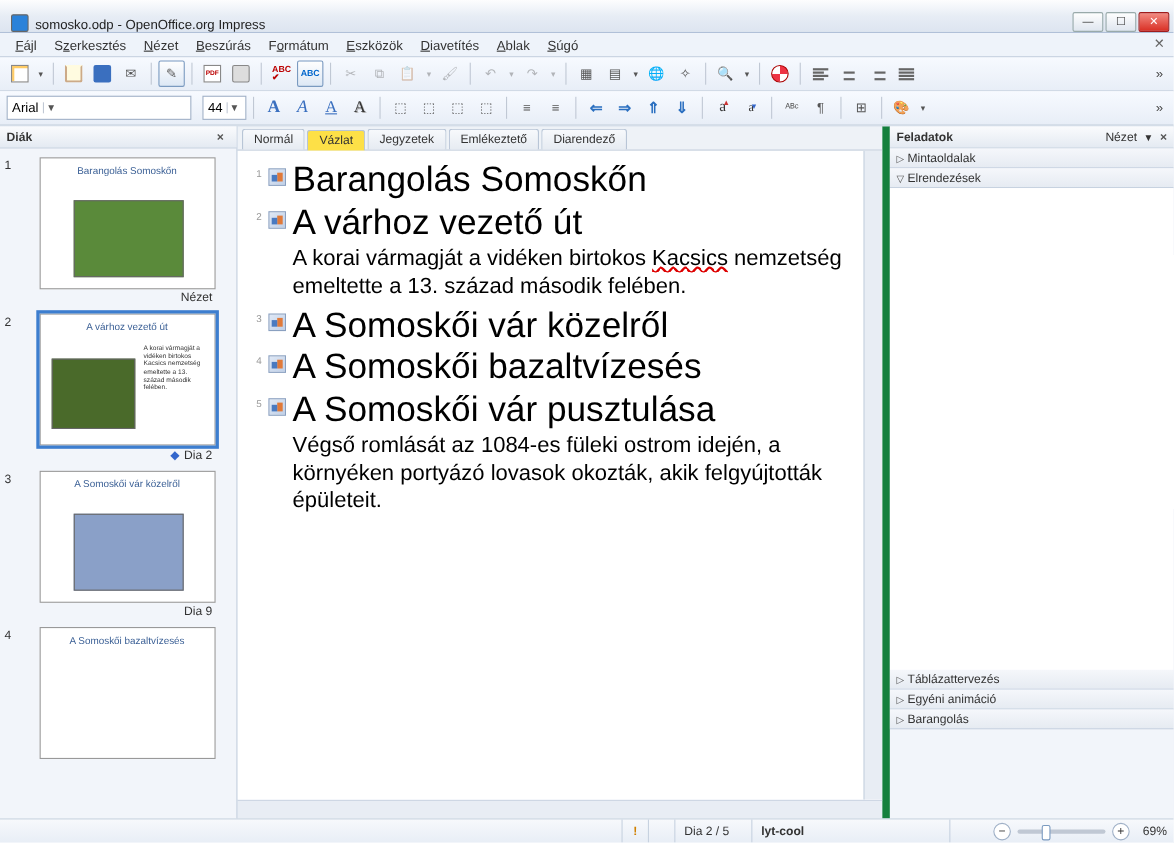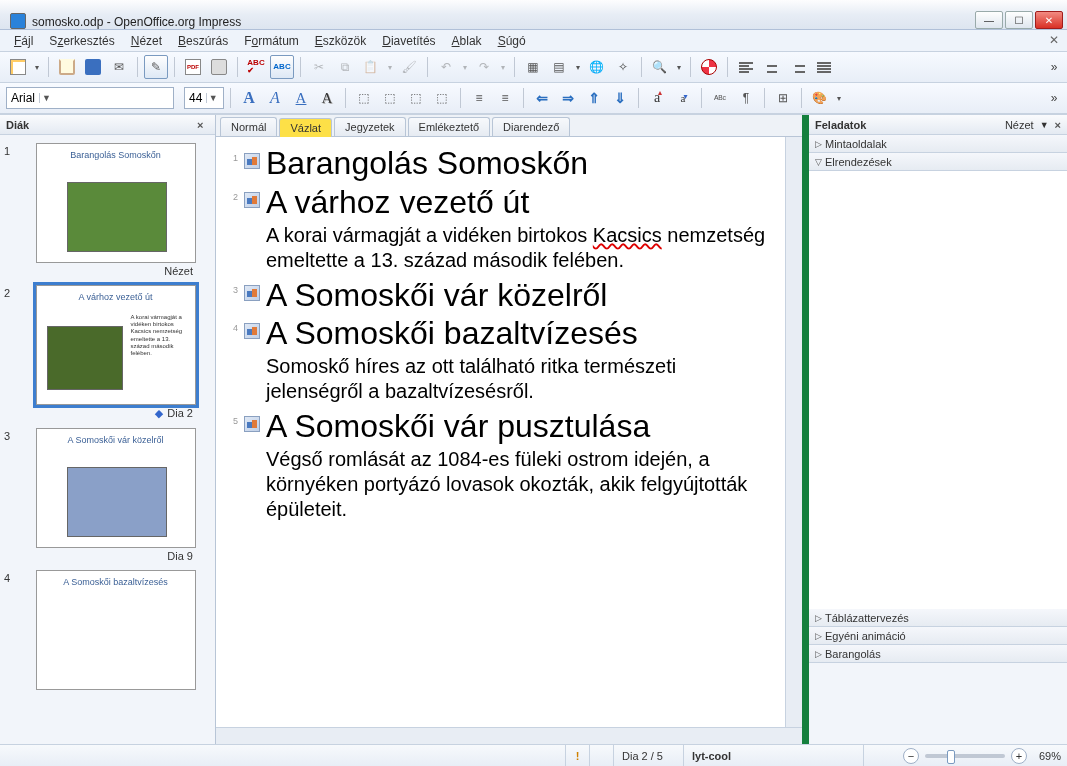--- a/index.html
+++ b/index.html
@@ -369,21 +369,20 @@
           <div class="outline-row">
     <div class="row-num">3</div>
     <div class="row-icon"></div>
     <div class="row-title">A Somoskői vár közelről</div>
           </div>
           <div class="outline-row">
     <div class="row-num">4</div>
     <div class="row-icon"></div>
     <div class="row-title">A Somoskői bazaltvízesés</div>
           </div>
-          <div class="row-body">Somoskő híres az ott található ritka természeti jelenségről a bazaltvízesésről.</div>
           <div class="outline-row">
     <div class="row-num">5</div>
     <div class="row-icon"></div>
     <div class="row-title">A Somoskői vár pusztulása</div>
           </div>
           <div class="row-body">Végső romlását az 1084-es füleki ostrom idején, a környéken portyázó lovasok okozták, akik felgyújtották épületeit.</div>
         </div>
       <div class="vscrollbar"></div>
     </div>
     <div class="hscrollbar"></div>

